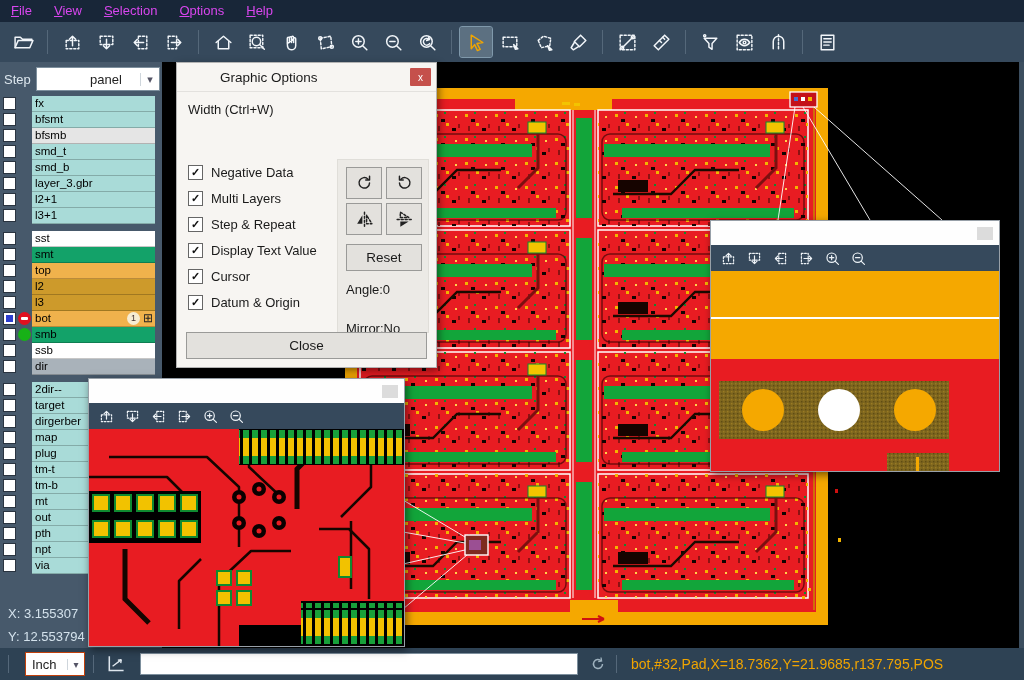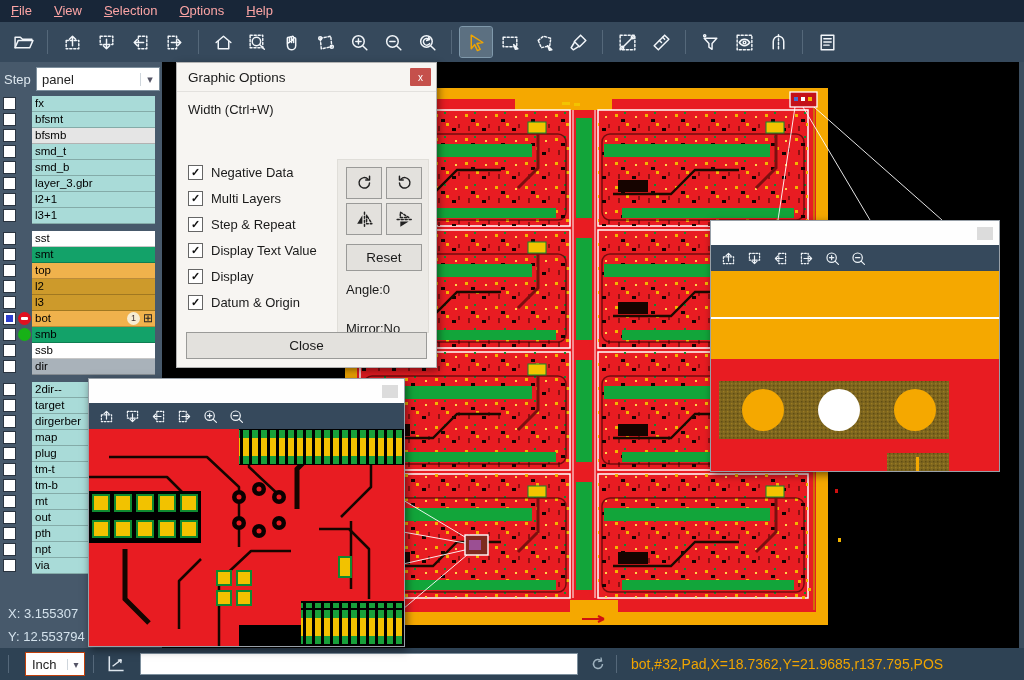--- a/index.html
+++ b/index.html
@@ -1,38 +1,38 @@
 <!DOCTYPE html>
 <html><head>
 <meta charset="utf-8">
 <style>
   html,body{margin:0;padding:0;background:#000;}
   body{width:1024px;height:680px;position:relative;overflow:hidden;
        font-family:"Liberation Sans",sans-serif;-webkit-font-smoothing:antialiased;}
   .menubar{position:absolute;left:0;top:0;width:1024px;height:22px;background:#182638;
-           display:flex;align-items:center;color:#fca5a5;font-size:13px;z-index:5;}
+           display:flex;align-items:center;color:#d946ef;font-size:13px;z-index:5;}
   .menu-item{padding:0 11px;height:22px;line-height:22px;cursor:default;}
   .menu-item .u{text-decoration:underline;}
   .toolbar{position:absolute;left:0;top:22px;width:1024px;height:40px;background:#36495c;
            display:flex;align-items:center;padding-left:6px;box-sizing:border-box;z-index:5;}
   .tbtn{width:32px;height:30px;display:flex;align-items:center;justify-content:center;
         color:#f2f6fa;border-radius:2px;margin:0 1px;}
   .tbtn.active{background:#5c7081;outline:1px solid #8099ab;}
   .tsep{width:1px;height:24px;background:#55687a;margin:0 7px;}
   .ic{width:21px;height:21px;stroke:currentColor;fill:none;stroke-width:1.4;
       stroke-linecap:round;stroke-linejoin:round;}
   .ic .d{stroke-dasharray:2 1.8;}
   .ic.orange{stroke:#f0a500;color:#f0a500;}
 
   .sidebar{position:absolute;left:0;top:62px;width:162px;height:586px;background:#47596b;z-index:2;}
   .steprow{display:flex;align-items:center;height:24px;margin:5px 2px 5px 2px;color:#dde7ee;font-size:13px;}
   .steprow .lbl{width:32px;padding-left:2px;}
   .combo{flex:1;height:22px;background:#fff;border:1px solid #7d8f9d;display:flex;align-items:center;
          color:#222;font-size:13px;}
-  .combo .val{flex:1;padding-left:5px;}
+  .combo .val{flex:1;padding-left:5px;margin-left:48px;}
   .combo .chev{width:18px;text-align:center;color:#556;border-left:1px solid #cfd6dc;font-size:11px;}
   .lrow{display:flex;align-items:center;height:15px;margin:0 0 1px 0;}
   .lcheck{width:11px;height:11px;background:#fff;border:1px solid #2a3440;margin-left:3px;
           display:flex;align-items:center;justify-content:center;}
   .lcheck .inner{width:7px;height:7px;background:#2c3ed0;}
   .ldot{width:16px;display:flex;align-items:center;justify-content:center;}
   .dot{width:13px;height:13px;border-radius:50%;display:block;position:relative;}
   .dot.red{background:#e01020;}
   .dot.red::after{content:"";position:absolute;left:3px;top:5px;width:7px;height:3px;background:#fff;border-radius:1px;}
   .dot.green{background:#17b117;}
@@ -45,21 +45,21 @@
   .lsep{height:7px;}
   .coords{position:absolute;left:8px;top:540px;color:#d4e2ec;font-size:13px;line-height:23px;}
 
   .canvas{position:absolute;left:162px;top:62px;width:862px;height:586px;background:#000;z-index:1;}
   .scrollstrip{position:absolute;right:0;top:0;width:5px;height:586px;background:#3c4e5f;}
 
   .dialog{position:absolute;left:176px;top:62px;width:261px;height:306px;background:#f7f5f2;
           border:1px solid #b3b3b3;box-shadow:2px 3px 8px rgba(0,0,0,.45);z-index:20;
           font-size:13px;color:#1a1a1a;box-sizing:border-box;}
   .dtitle{height:28px;display:flex;align-items:center;border-bottom:1px solid #e3e1de;}
-  .dtitle .t{flex:1;padding-left:11px;font-size:13.5px;}
+  .dtitle .t{flex:1;padding-left:11px;font-size:13.5px;margin-left:32px;}
   .dclose{width:21px;height:18px;background:#c5504b;color:#fff;font-size:10px;display:flex;
           align-items:center;justify-content:center;margin-right:5px;border-radius:1px;}
   .dwidth{position:absolute;left:11px;top:39px;}
   .radbox{position:absolute;left:9px;top:57px;width:241px;height:34px;border:1px solid #d2d0cc;
           background:#fbfaf8;box-sizing:border-box;display:flex;align-items:center;}
   .rad{display:flex;align-items:center;margin-left:11px;width:72px;}
   .rdot{width:13px;height:13px;border:1px solid #666;border-radius:50%;margin-right:6px;
         display:flex;align-items:center;justify-content:center;background:#fff;}
   .rdot.on::after{content:"";width:6px;height:6px;border-radius:50%;background:#111;}
   .chklist{position:absolute;left:11px;top:96px;}
@@ -683,21 +683,21 @@
       <label class="chk">
      <span class="cbox">✓</span>
         <span>Step &amp; Repeat</span>
       </label>
       <label class="chk">
      <span class="cbox">✓</span>
         <span>Display Text Value</span>
       </label>
       <label class="chk">
      <span class="cbox">✓</span>
-        <span>Display</span>
+        <span>Cursor</span>
       </label>
       <label class="chk">
      <span class="cbox">✓</span>
         <span>Datum &amp; Origin</span>
       </label>
     </div>
   <div class="dright">
     <div class="tgrid" id="tgrid">
         <div class="tbtn2">
           <svg class="ic " viewBox="0 0 20 20">

